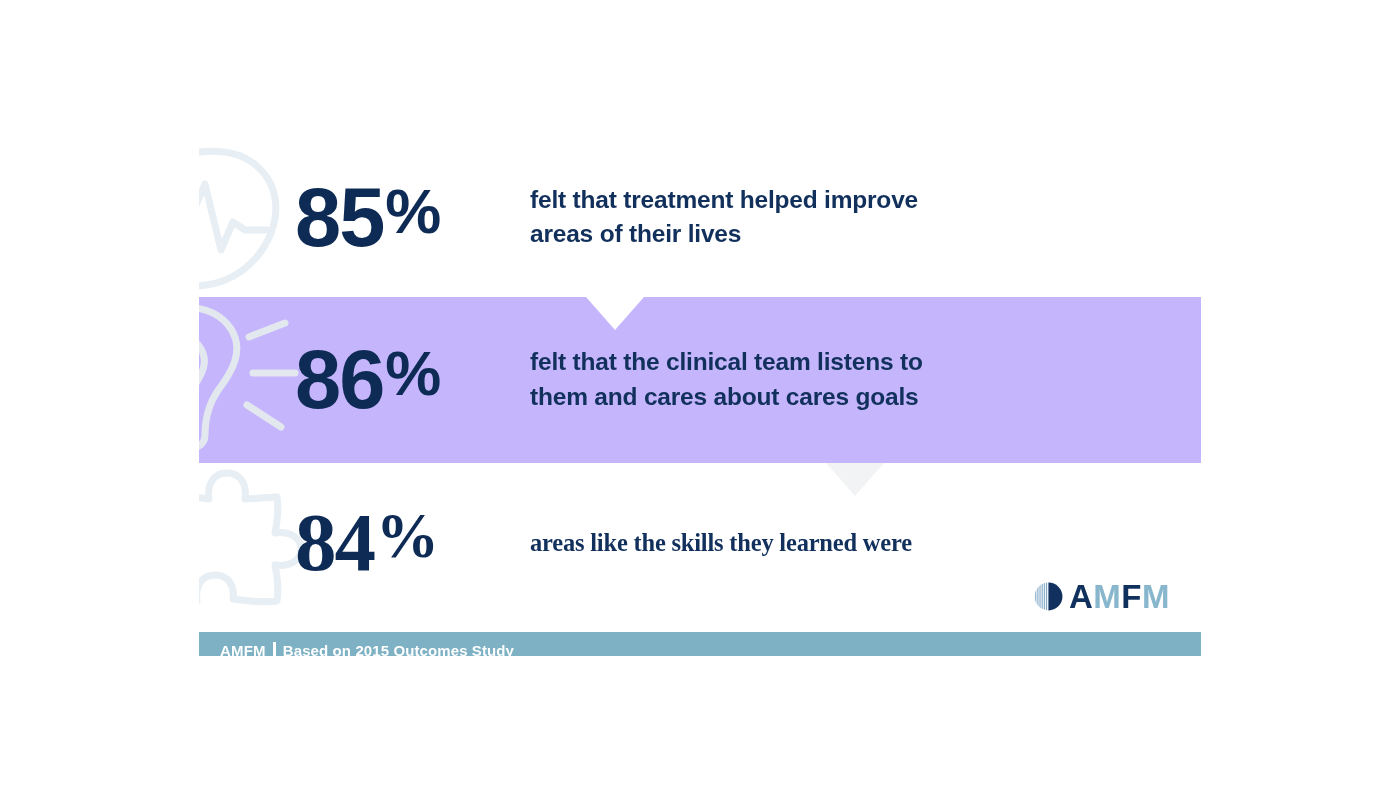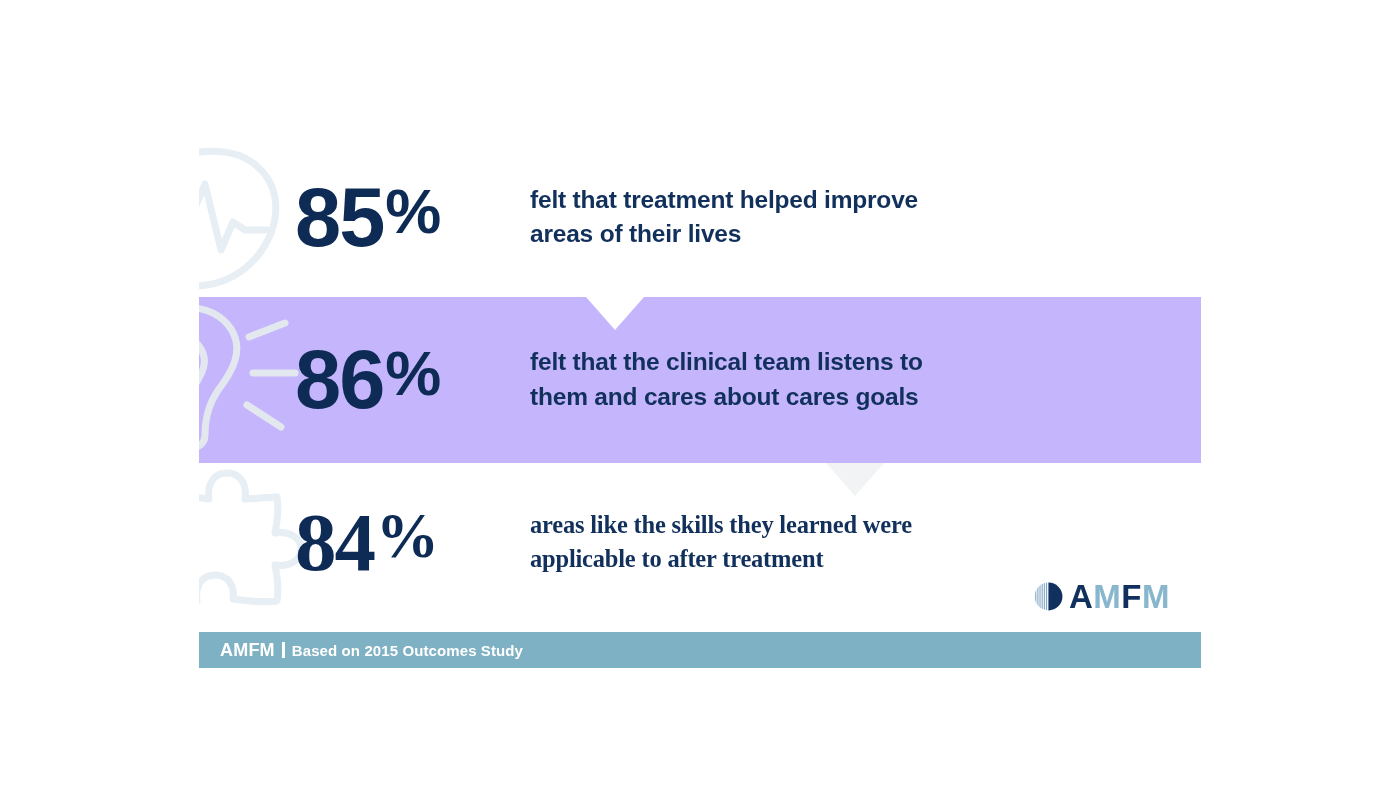--- a/index.html
+++ b/index.html
@@ -9,21 +9,21 @@
     background: #ffffff;
   }
   body {
     font-family: "Liberation Sans", sans-serif;
     -webkit-font-smoothing: antialiased;
   }
 
   .canvas {
     position: relative;
     width: 1400px;
-    height: 800px;
+    height: 656px;
     background: #ffffff;
     overflow: hidden;
     border-radius: 9px;
   }
 
   
   .stat-row {
     position: absolute;
     left: 199px;
     width: 1002px;
@@ -139,21 +139,21 @@
     left: 199px;
     top: 632px;
     width: 1002px;
     height: 36px;
     background: #7eb1c3;
     display: flex;
     align-items: center;
   }
   .footer-brand {
     color: #ffffff;
-    font-size: 18px;
+    font-size: 15px;
     font-weight: 800;
     letter-spacing: 0.2px;
     margin-left: 21px;
   }
   .footer-divider {
     width: 3px;
     height: 16px;
     background: #ffffff;
     margin: 0 7px 0 7px;
     flex: none;
@@ -239,21 +239,20 @@
       </svg>
     </div>
 
     <div class="stat-figure">
       <span class="stat-number">84</span>
       <span class="stat-percent">%</span>
     </div>
 
     <div class="stat-text">
       <span class="line">areas like the skills they learned were</span>
-      <span class="line">applicable to after treatment</span>
     </div>
   </div>
 
   <div class="notch" id="notch-top"></div>
   <div class="notch" id="notch-bottom"></div>
 
   <div class="logo">
     <svg class="logo-mark" viewBox="0 0 40 40" aria-hidden="true">
       <defs>
         <pattern id="stripes" width="2.4" height="2.4" patternUnits="userSpaceOnUse" patternTransform="rotate(0)">

